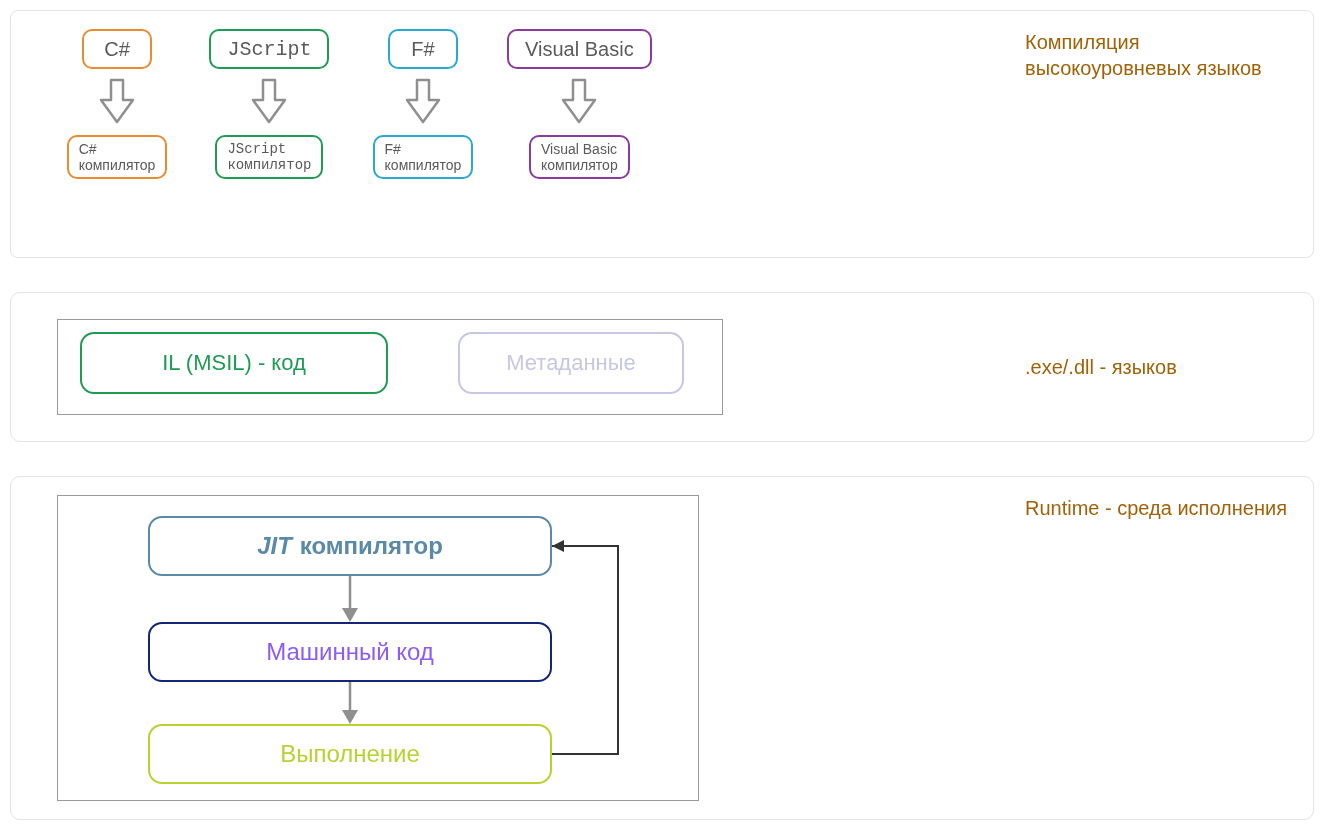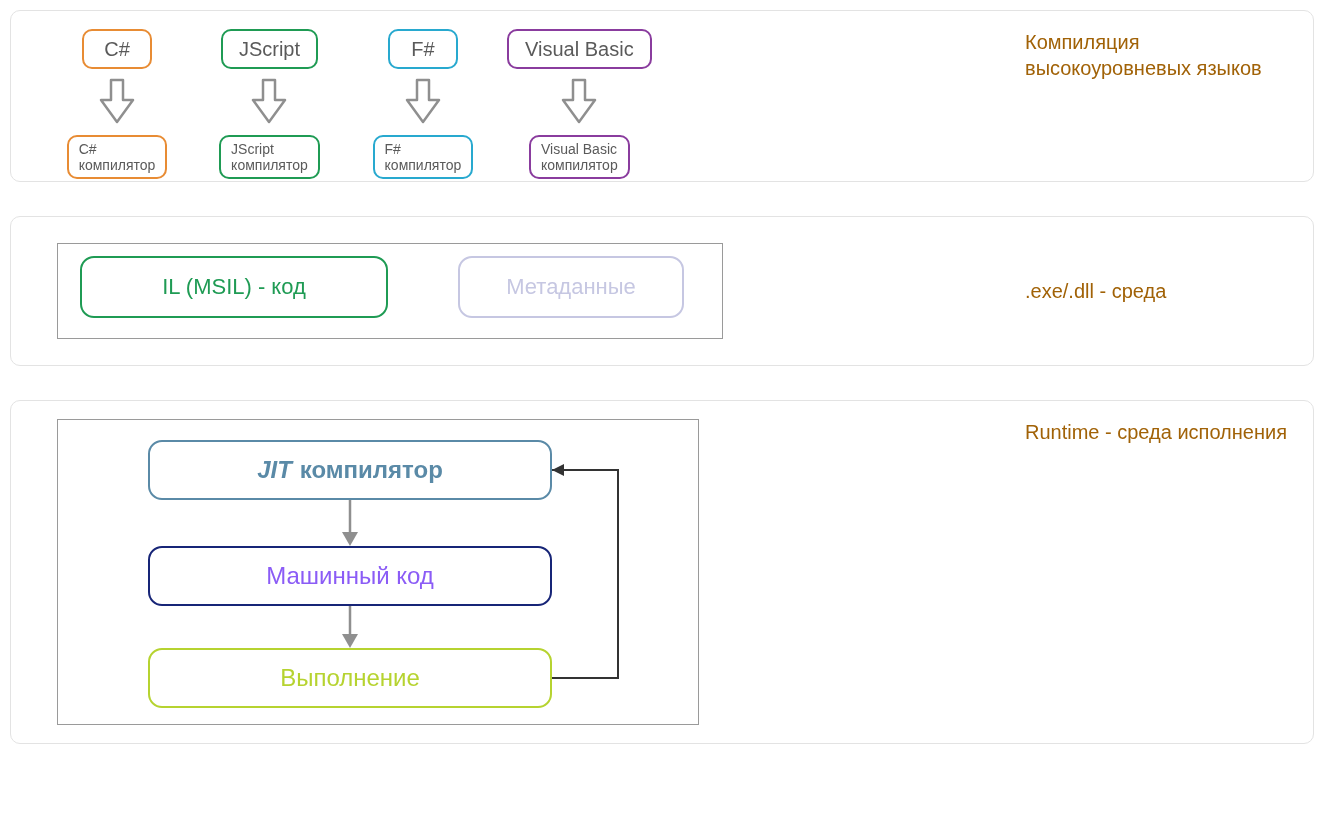--- a/index.html
+++ b/index.html
@@ -25,26 +25,26 @@
   }
   .panel-caption {
     width: 300px;
     padding: 18px 16px 0 12px;
     font-size: 20px;
     color: #a16207;
     line-height: 1.3;
   }
 
   
-  .p1 { height: 172px; }
+  .p1 { height: 248px; border-radius: 8px; }
   .p1 .panel-content { padding: 18px 0 0 42px; }
 
   .lang-col { display: inline-block; vertical-align: top; text-align: center; }
   .col-cs  { width: 128px; }
-  .col-js  { width: 168px; }
+  .col-js  { width: 168px; font-family: Liberation Mono, monospace; }
   .col-fs  { width: 130px; }
   .col-vb  { width: 174px; }
 
   .lang-box, .compiler-box {
     display: inline-flex;
     align-items: center;
     justify-content: center;
     border-width: 2px;
     border-style: solid;
     border-radius: 10px;
@@ -171,21 +171,21 @@
   <div class="panel-caption">Компиляция высокоуровневых языков</div>
 </div>
 
 <div class="panel p2">
   <div class="panel-content">
     <div class="file-frame">
       <div class="il-box">IL (MSIL) - код</div>
       <div class="meta-box">Метаданные</div>
     </div>
   </div>
-  <div class="panel-caption" style="padding-top:0;">.exe/.dll - среда</div>
+  <div class="panel-caption" style="padding-top:0;">.exe/.dll - языков</div>
 </div>
 
 <div class="panel p3">
   <div class="panel-content">
     <div class="rt-frame">
 
       <div class="rt-box rt-jit">
         <span class="jit-strong">JIT</span>
         <span>компилятор</span>
       </div>

